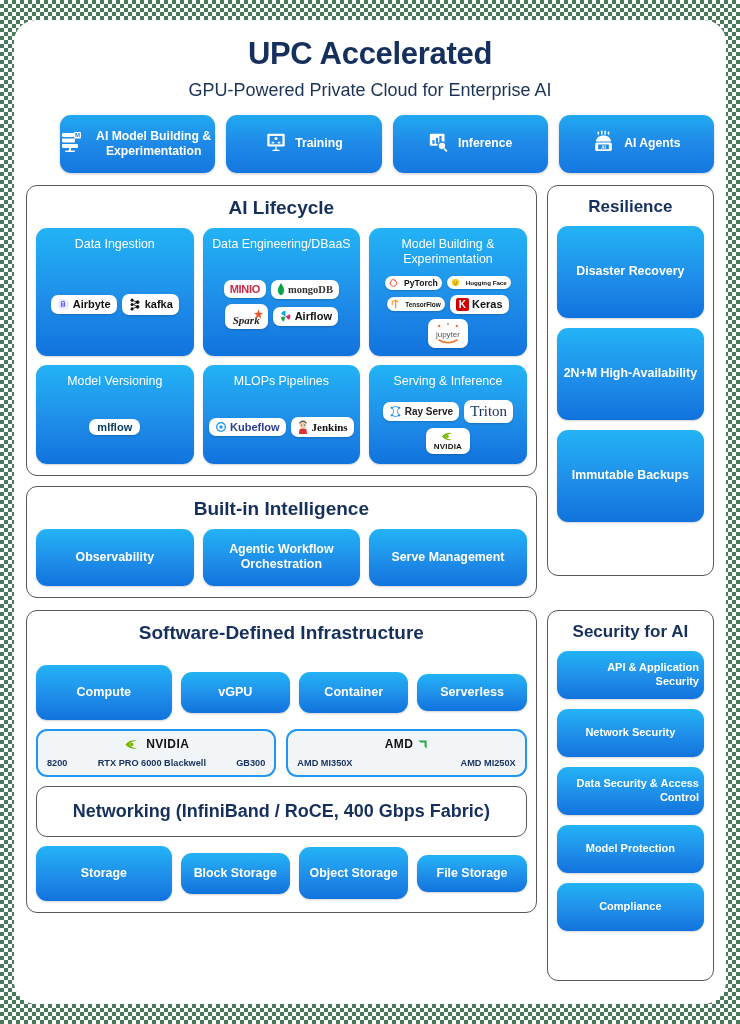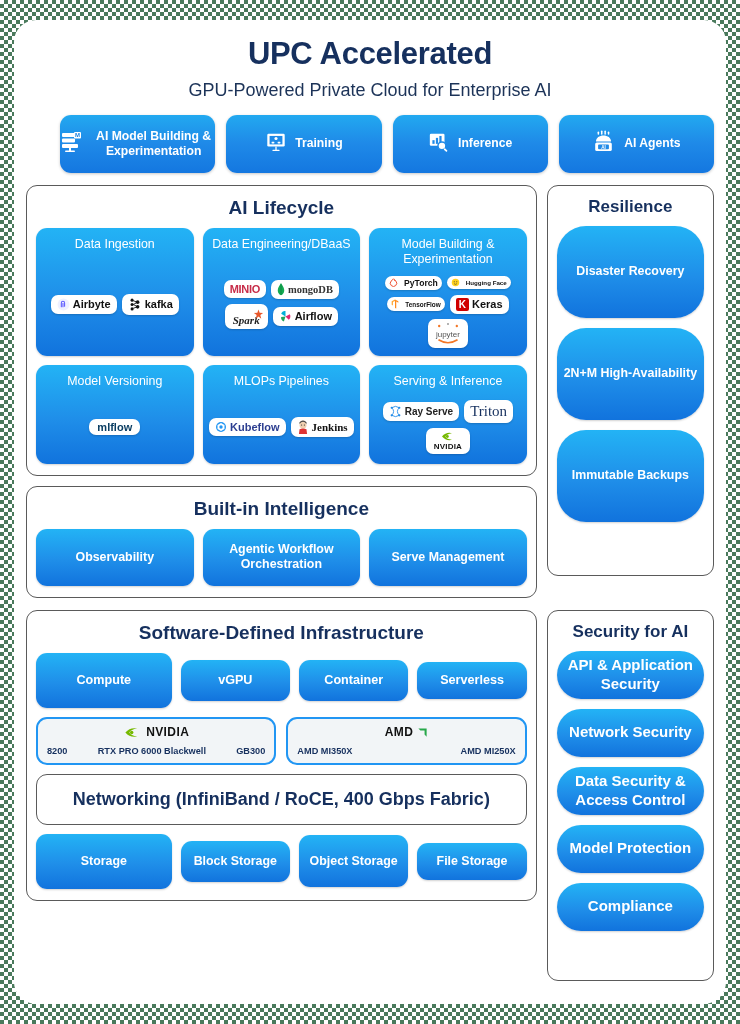--- a/index.html
+++ b/index.html
@@ -71,28 +71,28 @@
   .chip.sq{flex-direction:column;gap:0;padding:3px 8px;}
 
   
   .bi3{display:grid;grid-template-columns:1fr 1fr 1fr;gap:9px;}
   .bi3 .bbox{height:57px;display:flex;align-items:center;justify-content:center;text-align:center;
     font-weight:bold;font-size:12.4px;line-height:1.2;padding:0 6px;}
 
   
   .stack{display:flex;flex-direction:column;gap:10px;}
   .stack .bbox{display:flex;align-items:center;justify-content:center;text-align:center;
-    font-weight:bold;font-size:12.4px;line-height:1.25;padding:6px 5px;border-radius:29px;}
+    font-weight:bold;font-size:12.4px;line-height:1.25;padding:6px 5px;}
   .res .bbox{height:92px;}
-  .sec .bbox{height:48px;font-size:15px;}
+  .sec .bbox{height:48px;font-size:11px;text-align:right;}
 
   
   .sdi-row{display:flex;gap:9px;align-items:stretch;margin-bottom:9px;}
   .sdi-row .bbox{display:flex;align-items:center;justify-content:center;
-    font-weight:bold;font-size:12.6px;color:#fff;}
+    font-weight:bold;font-size:12.6px;color:#fff;margin-top:12px;}
   .gpu-row{display:flex;gap:10px;margin-bottom:9px;}
   .gpucard{
     flex:1;border:2.4px solid #2196f3;border-radius:11px;background:#f2f5f7;
     padding:5px 9px 7px 9px;box-sizing:border-box;
   }
   .gpuhdr{display:flex;align-items:center;justify-content:center;gap:4px;height:17px;margin-bottom:5px;}
   .gpubrand{font-size:12px;font-weight:bold;color:#111;letter-spacing:.4px;}
   .gpumodels{display:flex;justify-content:space-between;align-items:center;
     font-size:9.2px;font-weight:bold;color:#16305e;}
   .netbox{

